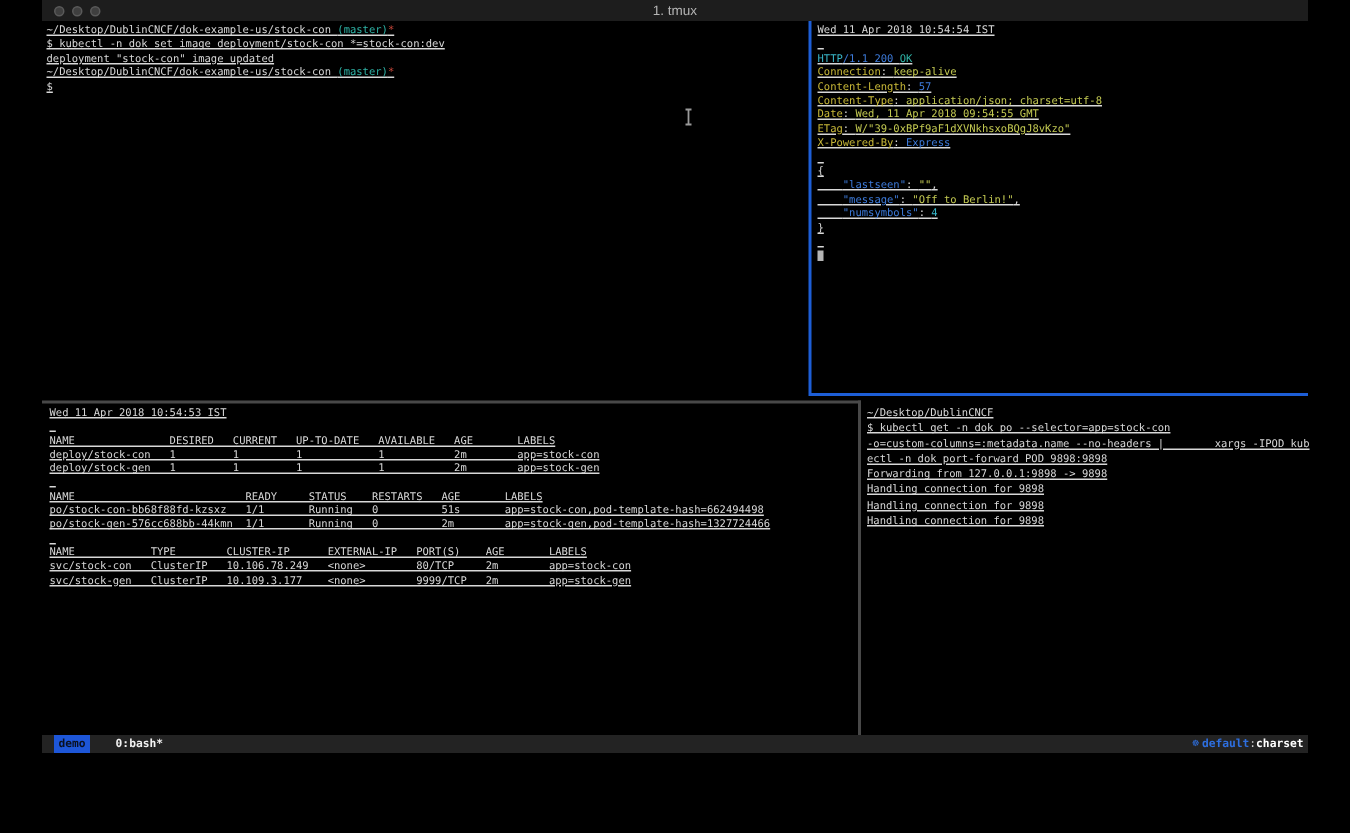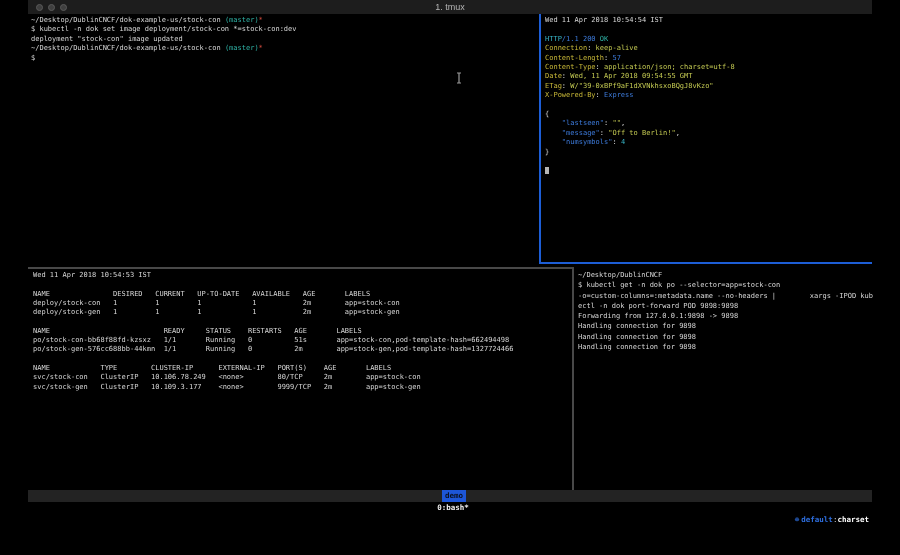--- a/index.html
+++ b/index.html
@@ -19,39 +19,39 @@
   .title {
     position:absolute; left:0; width:100%; text-align:center; line-height:14px;
     font-family:"Liberation Sans", sans-serif; font-size:9px; color:var(--titlebar-fg);
   }
   
   .pane { position:absolute; font-size:7px; line-height:9.4px; color:var(--fg); white-space:pre; }
   .pane-tl { left:3px;   top:16px;  width:505px; }
   .pane-tr { left:517px; top:16px;  width:324px; }
   .pane-bl { left:5px;   top:271px; width:540px; line-height:9.3px; }
   .pane-br { left:550px; top:270px; width:292px; line-height:10.3px; }
-  .tline { white-space:pre; }
+  .tline { white-space:pre;text-decoration:underline; }
   .block-cursor { display:inline-block; width:4px; height:7px; background:var(--cursor); vertical-align:baseline; }
   
   .divider { position:absolute; }
   .div-v-top  { left:511px; top:14px;  width:2px;  height:248px; background:var(--active-border); }
   .div-h-blue { left:511px; top:262px; width:333px; height:2px;  background:var(--active-border); }
   .div-h-gray { left:0;     top:267px; width:546px; height:2px;  background:var(--inactive-border); }
   .div-v-gray { left:544px; top:267px; width:2px;  height:223px; background:var(--inactive-border); }
   
   .statusbar {
     position:absolute; left:0; top:490px; width:844px; height:12px;
     background:var(--status-bg); display:flex; align-items:center;
-    font-size:7.5px; line-height:12px;flex-direction:column;
+    font-size:7.5px; line-height:12px;
   }
   .session-badge {
     margin-left:8px; padding:0 3px; background:var(--session-badge-bg);
     color:var(--session-badge-fg); font-weight:bold;
   }
-  .window-tab { margin-left:6px; color:#f2f2f2; font-weight:bold;text-align:center; }
+  .window-tab { margin-left:17px; color:#f2f2f2; font-weight:bold;text-align:center; }
   .status-right { margin-left:auto; margin-right:3px; display:flex; align-items:center; }
   .kube-icon, .kube-cluster { color:var(--status-accent); font-weight:bold; }
   .kube-icon { margin-right:2px; }
   .kube-sep { color:#cfcfcf; }
   .kube-ns { color:#ffffff; font-weight:bold; }
   
   .mouse-cursor { position:absolute; left:456px; top:72px; width:7px; height:12px; }
 </style>
 </head>
 <body>

